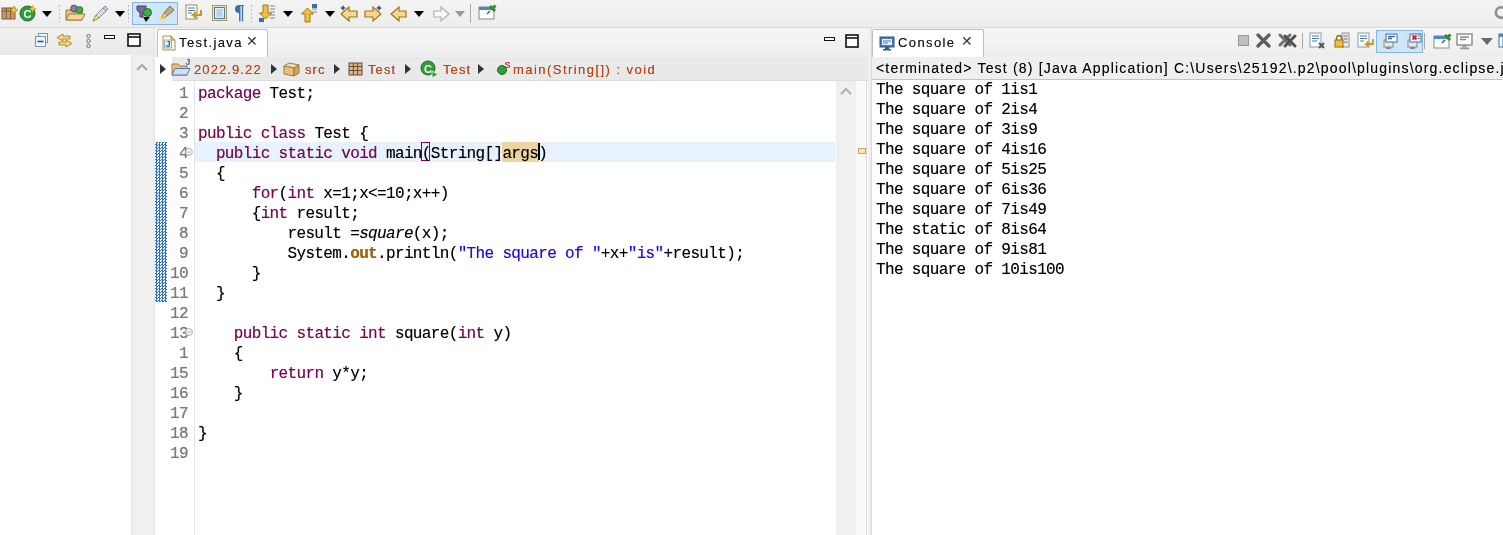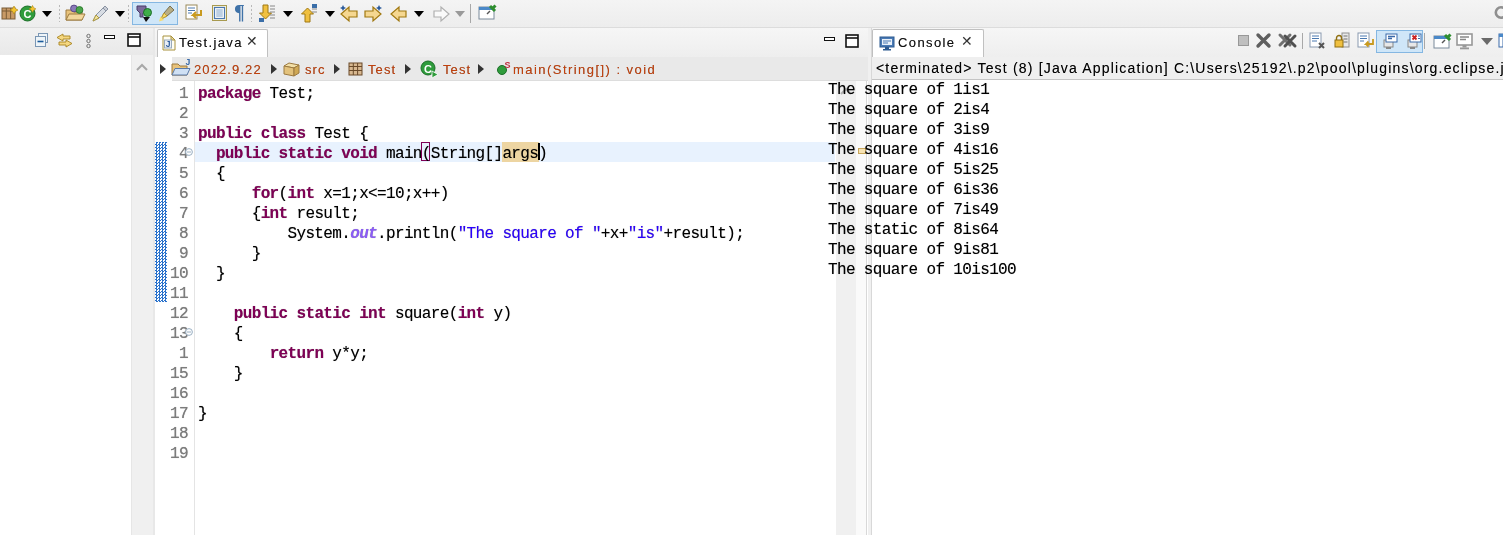--- a/index.html
+++ b/index.html
@@ -1,17 +1,17 @@
 <!DOCTYPE html>
 <html><head><meta charset="utf-8"><style>
 html,body{margin:0;padding:0}
 body{width:1503px;height:535px;overflow:hidden;background:#f0f0f0;font-family:"Liberation Sans",sans-serif;position:relative}
 .abs{position:absolute}
 .mono{font-family:"Liberation Mono",monospace;font-size:16px;letter-spacing:-0.65px;line-height:20px;color:#000;text-shadow:0 0 0.7px rgba(0,0,0,0.45)}
-.k{color:#7f0055;font-weight:bold}
+.k{color:#7f0055;font-weight:normal}
 .s{color:#2a00ff}
 .ln{height:20px;white-space:pre;overflow:visible}
 .bc{font-size:13px;letter-spacing:1.1px;color:#c2410c;text-shadow:0 0 0.6px rgba(0,0,0,0.4)}
 svg{position:absolute;overflow:visible}
 </style></head><body>
 
 <div class="abs" id="toolbar" style="left:0;top:0;width:1503px;height:27px;background:linear-gradient(#f4f4f4,#ededed);border-bottom:1px solid #dcdcdc"></div>
 
 <div class="abs" style="left:0;top:28px;width:154px;height:27px;background:linear-gradient(#f1f1f1,#e9e9e9);border-bottom:1px solid #d6d6d6"></div>
 <div class="abs" style="left:0;top:55px;width:131px;height:480px;background:#fff"></div>
@@ -83,21 +83,22 @@
   </svg>
 
 <div class="abs mono" style="left:198px;top:84px">
 <div class="ln"><span class="k">package</span> Test;</div>
 <div class="ln"> </div>
 <div class="ln"><span class="k">public</span> <span class="k">class</span> Test {</div>
 <div class="ln">  <span class="k">public</span> <span class="k">static</span> <span class="k">void</span> main(String[]args)</div>
 <div class="ln">  {</div>
 <div class="ln">      <span class="k">for</span>(<span class="k">int</span> x=1;x&lt;=10;x++)</div>
 <div class="ln">      {<span class="k">int</span> result;</div>
-<div class="ln">          System.<span style="color:#8b5cf6;font-weight:bold;font-style:italic">out</span>.println(<span class="s">"The square of "</span>+x+<span class="s">"is"</span>+result);</div>
+<div class="ln">          result =<i>square</i>(x);</div>
+<div class="ln">          System.<span style="color:#a16207;font-weight:bold;">out</span>.println(<span class="s">"The square of "</span>+x+<span class="s">"is"</span>+result);</div>
 <div class="ln">      }</div>
 <div class="ln">  }</div>
 <div class="ln"> </div>
 <div class="ln">    <span class="k">public</span> <span class="k">static</span> <span class="k">int</span> square(<span class="k">int</span> y)</div>
 <div class="ln">    {</div>
 <div class="ln">        <span class="k">return</span> y*y;</div>
 <div class="ln">    }</div>
 <div class="ln"> </div>
 <div class="ln">}</div>
 <div class="ln"> </div>
@@ -106,21 +107,21 @@
 <div class="abs" style="left:872px;top:28px;width:631px;height:29px;background:linear-gradient(#f6f6f6,#eeeeee)"></div>
 <div class="abs" style="left:872px;top:29px;width:112px;height:28px;background:#fff;border:1px solid #c0c0c0;border-bottom:none;border-radius:2px 2px 0 0;box-sizing:border-box"></div>
 <div class="abs" style="left:898px;top:35px;font-size:13px;letter-spacing:1.4px;color:#111;text-shadow:0 0 0.6px rgba(0,0,0,.45)">Console</div>
 <div class="abs" style="left:961px;top:33px;font-size:14px;color:#333">✕</div>
 
 <div class="abs" style="left:872px;top:57px;width:631px;height:23px;background:#efefef;border-bottom:1px solid #c4c4c4;box-sizing:border-box"></div>
 <div class="abs" style="left:876px;top:60px;font-size:14px;letter-spacing:1.18px;color:#000;white-space:nowrap;text-shadow:0 0 0.6px rgba(0,0,0,.4)">&lt;terminated&gt; Test (8) [Java Application] C:\Users\25192\.p2\pool\plugins\org.eclipse.j</div>
 
 <div class="abs" style="left:872px;top:80px;width:631px;height:455px;background:#fff"></div>
 <div class="abs" style="left:871px;top:28px;width:1px;height:507px;background:#d8d8d8"></div>
-<div class="abs mono" style="left:828px;top:80px">
+<div class="abs mono" style="left:876px;top:80px">
 <div class="ln">The square of 1is1</div>
 <div class="ln">The square of 2is4</div>
 <div class="ln">The square of 3is9</div>
 <div class="ln">The square of 4is16</div>
 <div class="ln">The square of 5is25</div>
 <div class="ln">The square of 6is36</div>
 <div class="ln">The square of 7is49</div>
 <div class="ln">The static of 8is64</div>
 <div class="ln">The square of 9is81</div>
 <div class="ln">The square of 10is100</div>

